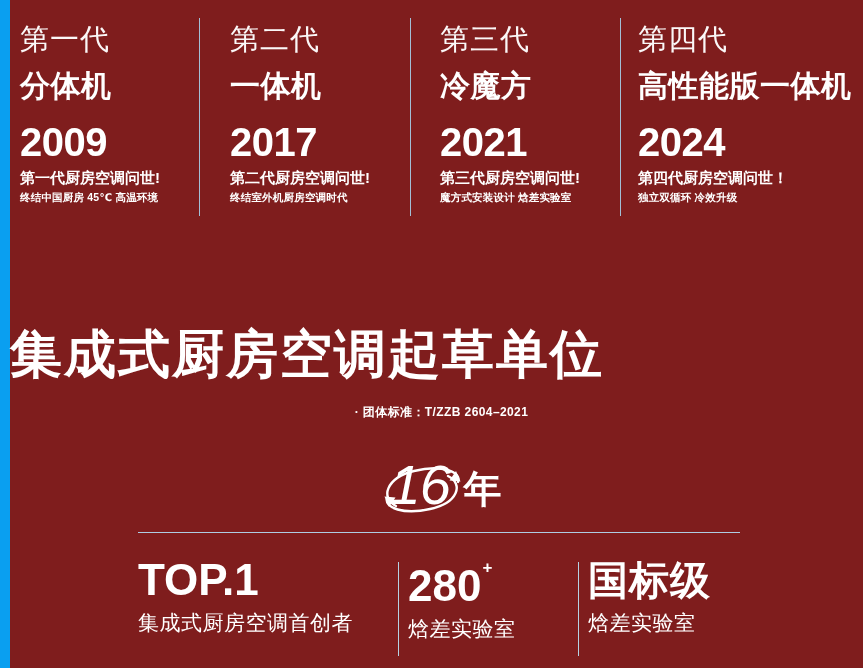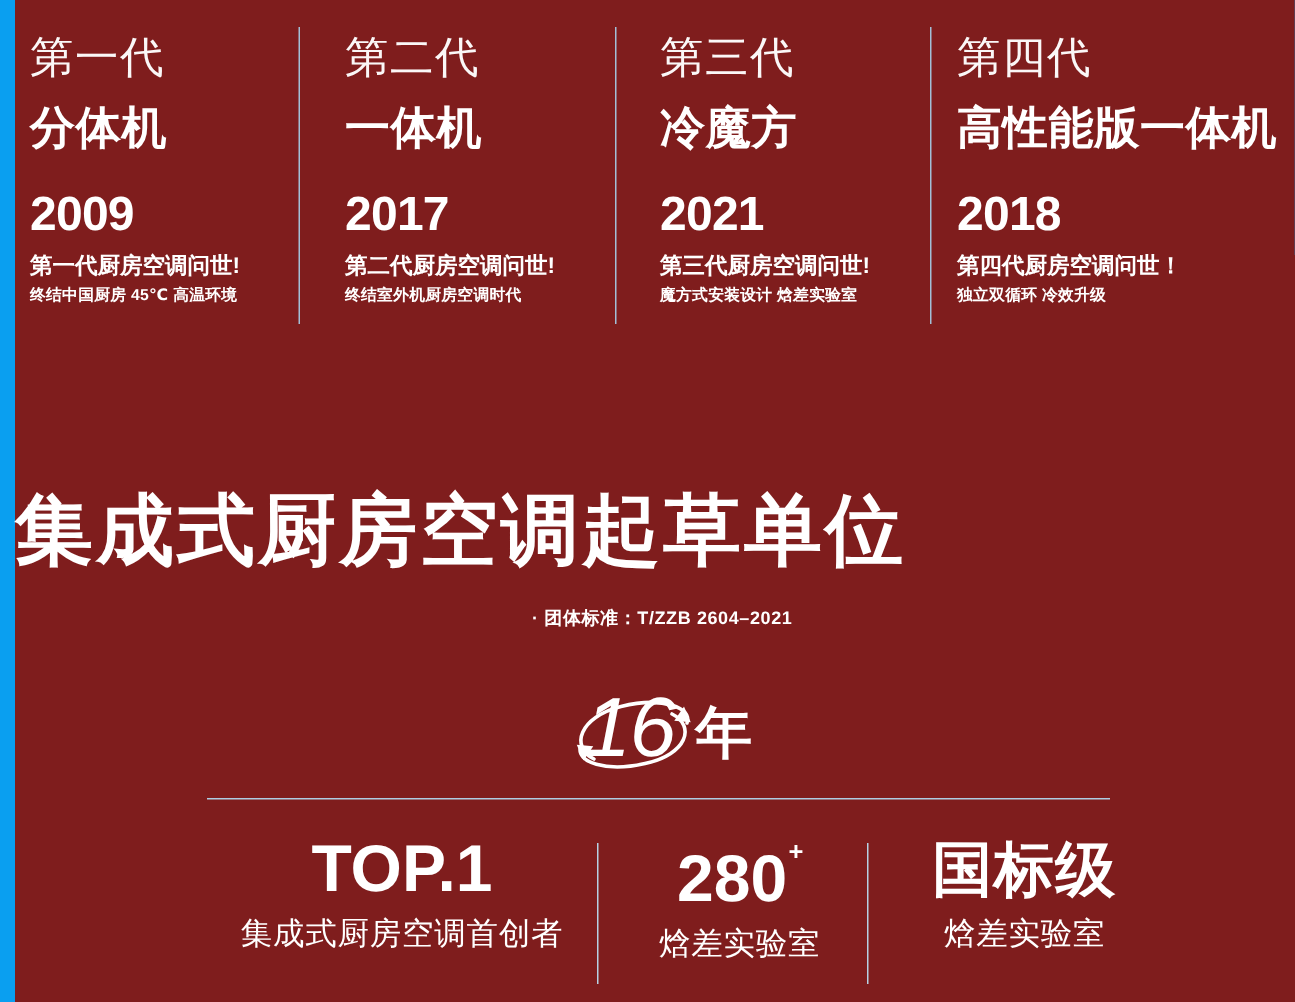--- a/index.html
+++ b/index.html
@@ -44,21 +44,21 @@
   .gen-name {
     position:absolute; top:68px; left:0;
     font-size:30px; line-height:36px;
     font-weight:bold;
     letter-spacing:0.5px;
     color:#ffffff;
     white-space:nowrap;
   }
   .gen-year {
     position:absolute; top:120px; left:0;
-    font-size:32px; line-height:44px;
+    font-size:40px; line-height:44px;
     font-weight:bold;
     letter-spacing:-0.5px;
     color:#ffffff;
   }
   .gen-line1 {
     position:absolute; top:168px; left:0;
     font-size:15px; line-height:19px;
     font-weight:bold;
     letter-spacing:0px;
     color:#ffffff;
@@ -158,21 +158,21 @@
     position:absolute;
     left:128px; top:532px;
     width:602px; height:1px;
     background:#b4e1f9;
     opacity:.9;
   }
 
   
   .stats { position:absolute; left:0; top:552px; width:863px; height:116px; }
 
-  .stat { position:absolute; top:0; text-align:center; }
+  .stat { position:absolute; top:0; text-align:left; }
   .stat.s1 { left:128px; width:260px; }
   .stat.s2 { left:398px; width:170px; }
   .stat.s3 { left:578px; width:190px; }
 
   .stat-big {
     position:relative;
     font-size:44px;
     line-height:56px;
     font-weight:bold;
     letter-spacing:0px;
@@ -237,21 +237,21 @@
       <div class="gen-ord">第三代</div>
       <div class="gen-name">冷魔方</div>
       <div class="gen-year">2021</div>
       <div class="gen-line1">第三代厨房空调问世!</div>
       <div class="gen-line2">魔方式安装设计 焓差实验室</div>
     </div>
 
     <div class="gen-col c4">
       <div class="gen-ord">第四代</div>
       <div class="gen-name">高性能版一体机</div>
-      <div class="gen-year">2018</div>
+      <div class="gen-year">2024</div>
       <div class="gen-line1">第四代厨房空调问世！</div>
       <div class="gen-line2">独立双循环 冷效升级</div>
     </div>
 
     <div class="v-div d1"></div>
     <div class="v-div d2"></div>
     <div class="v-div d3"></div>
   </div>
 
   <div class="headline">集成式厨房空调起草单位</div>

